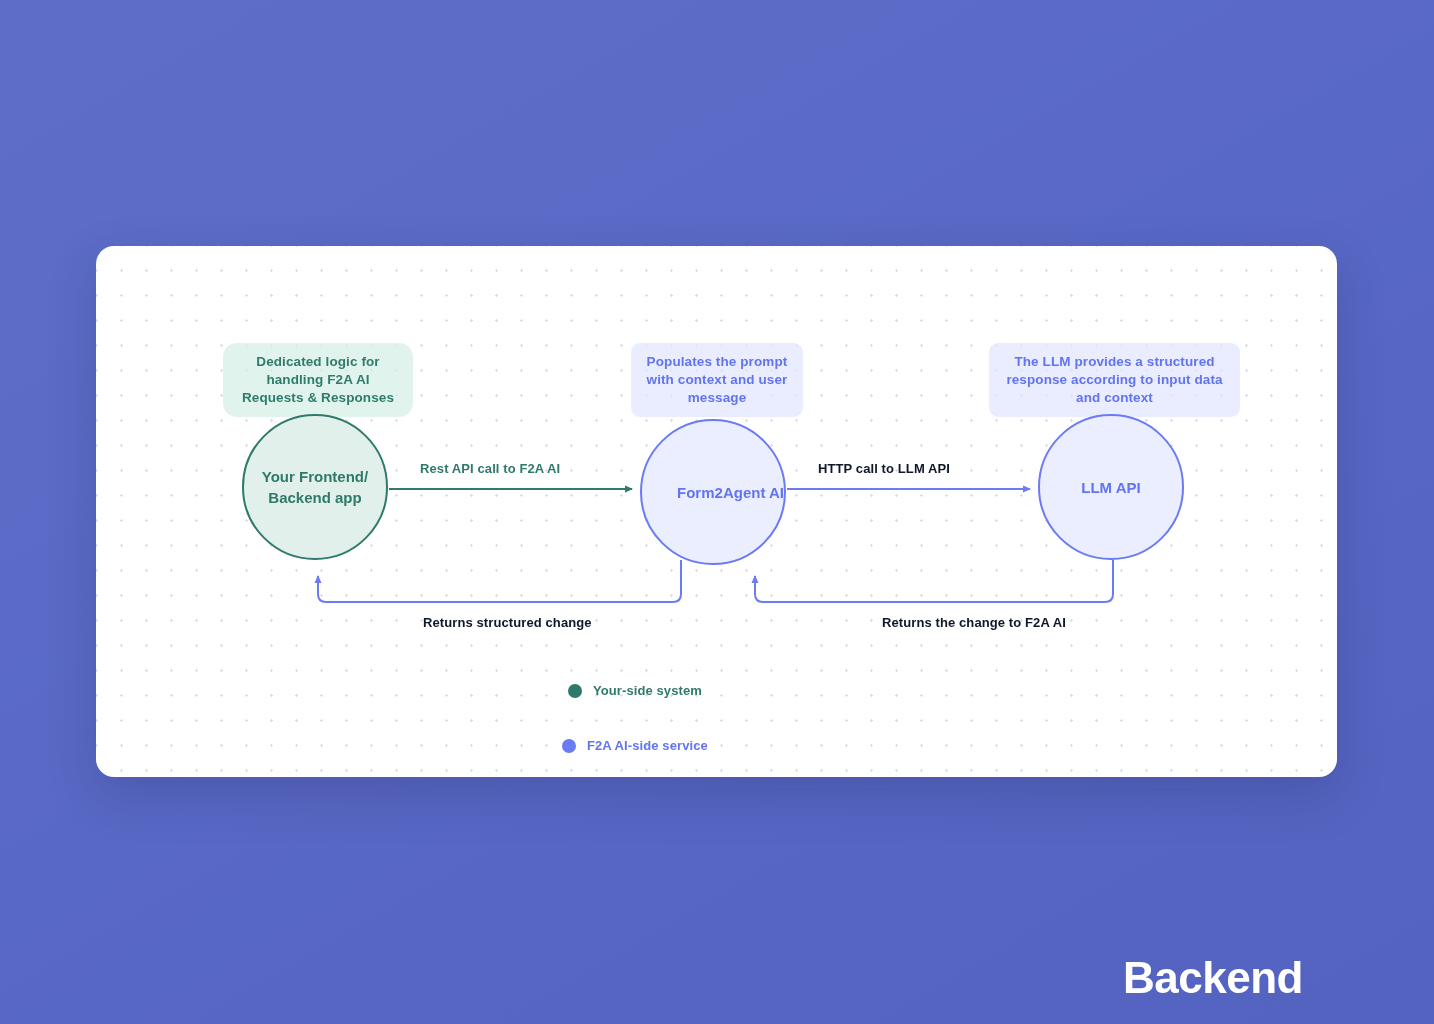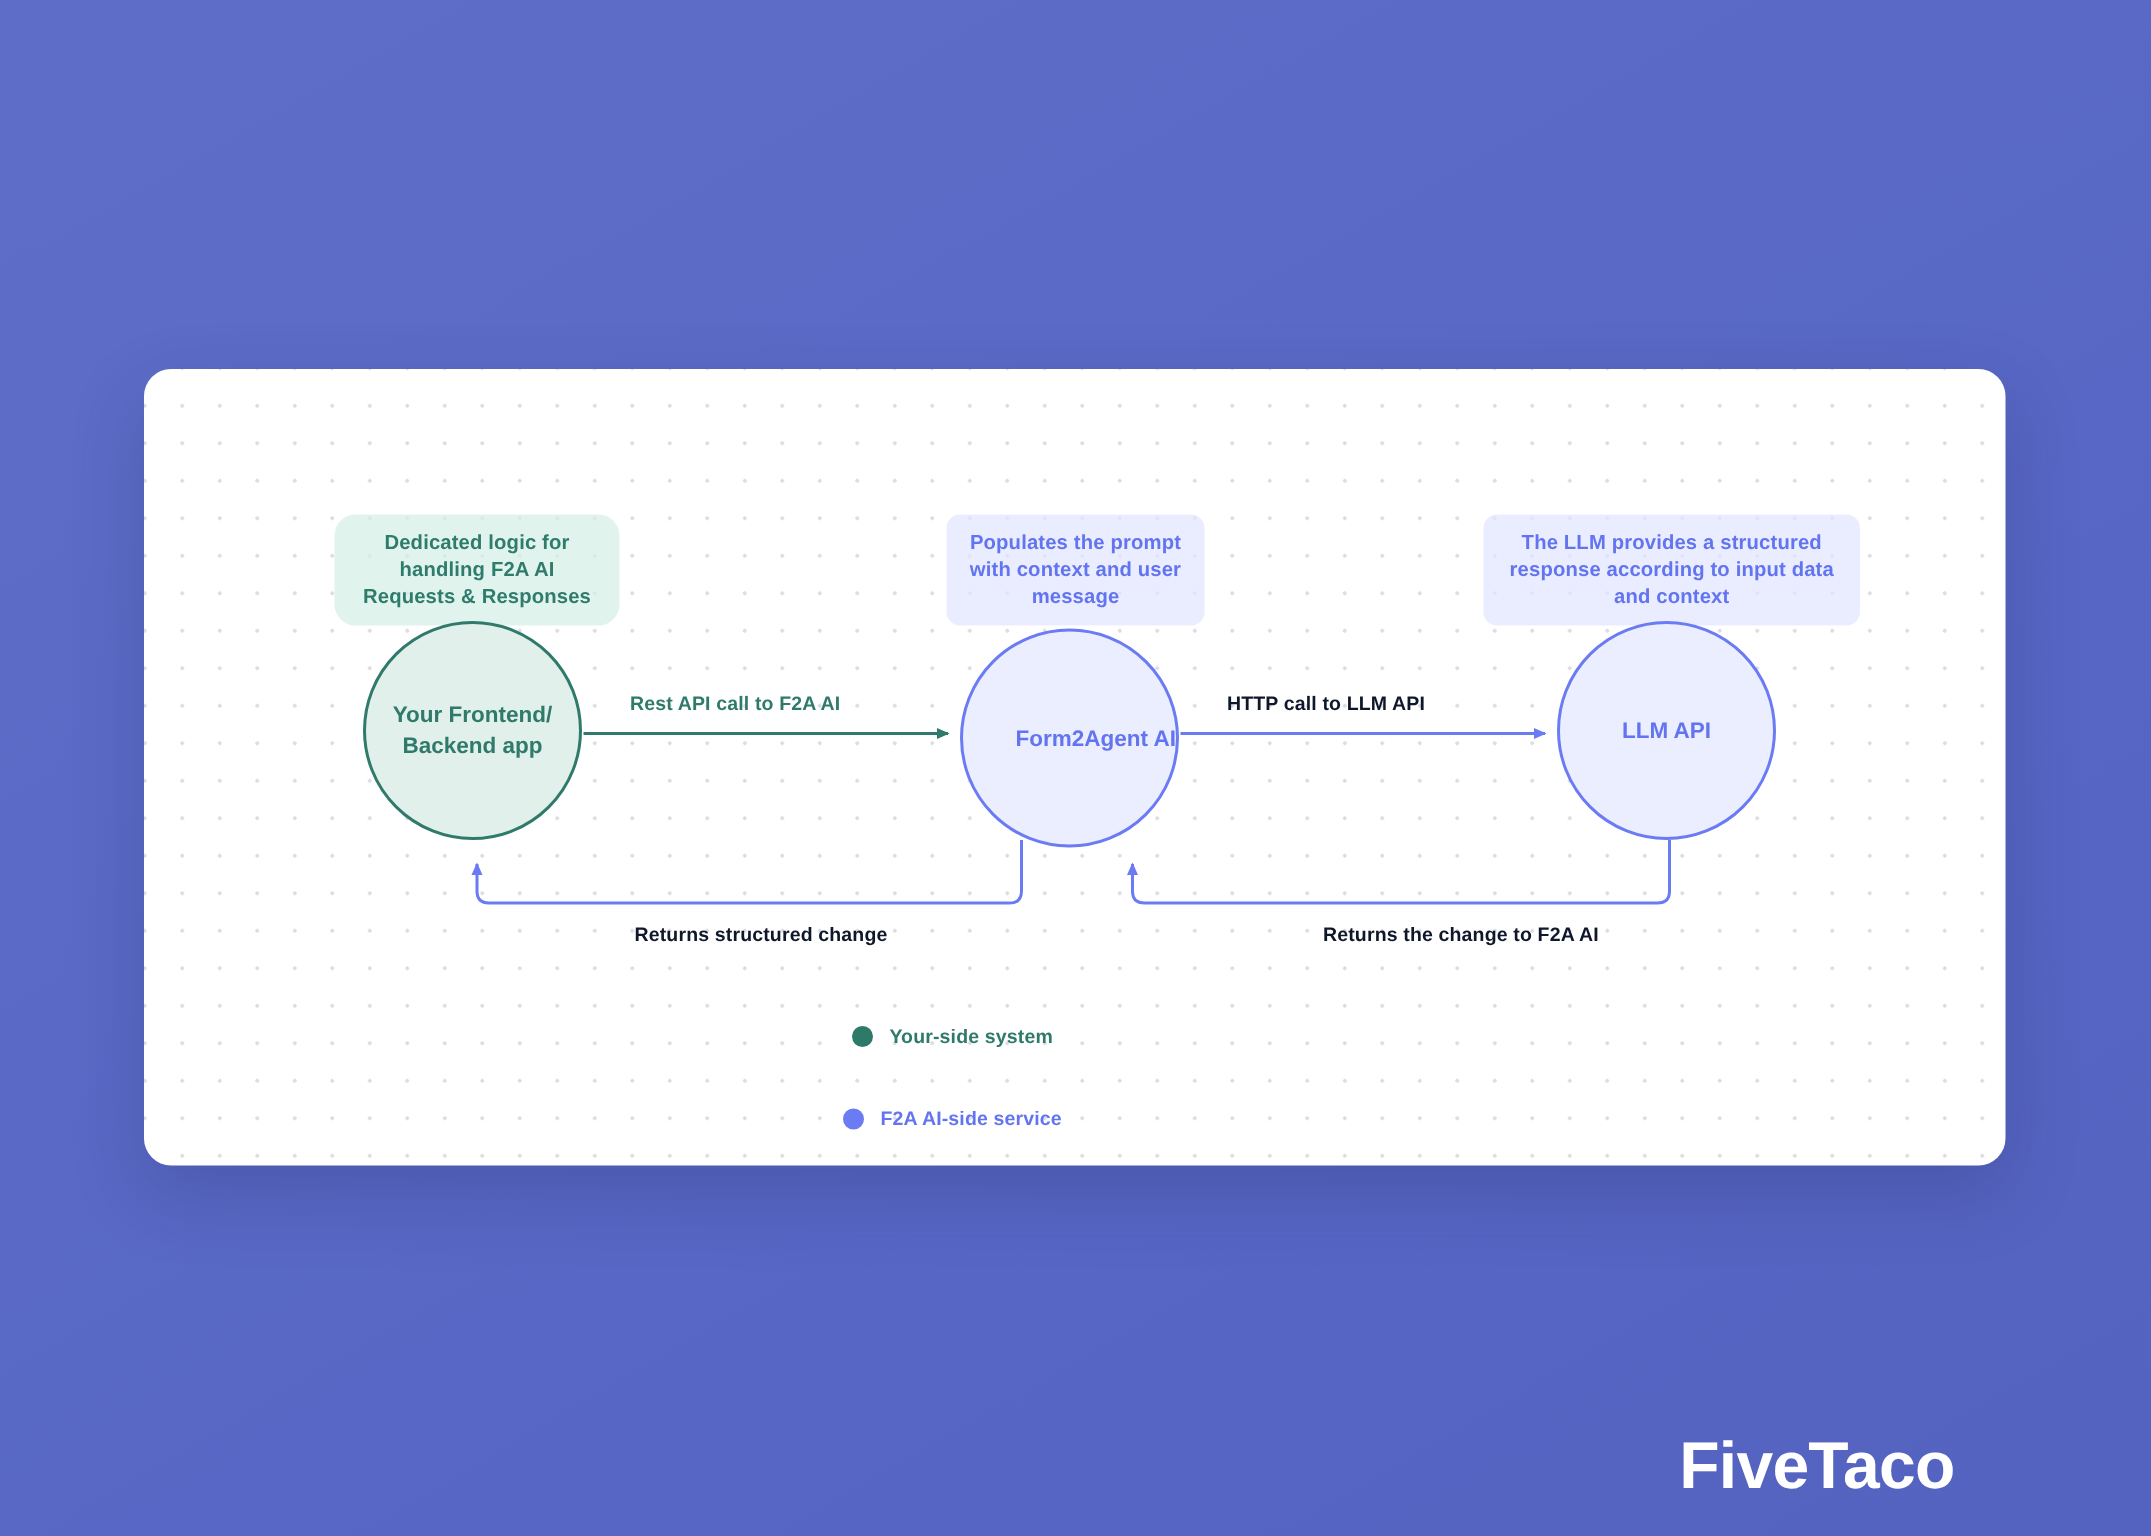--- a/index.html
+++ b/index.html
@@ -229,13 +229,13 @@
       <span id="legend-label-yours">Your-side system</span>
     </div>
     <div class="legend-item">
       <span class="legend-dot" id="legend-dot-f2a"></span>
       <span id="legend-label-f2a">F2A AI-side service</span>
     </div>
   </div>
 
 </div>
 
-<div id="brand-logo">FiveTaco</div>
+<div id="brand-logo">Backend</div>
 
 </body></html>

